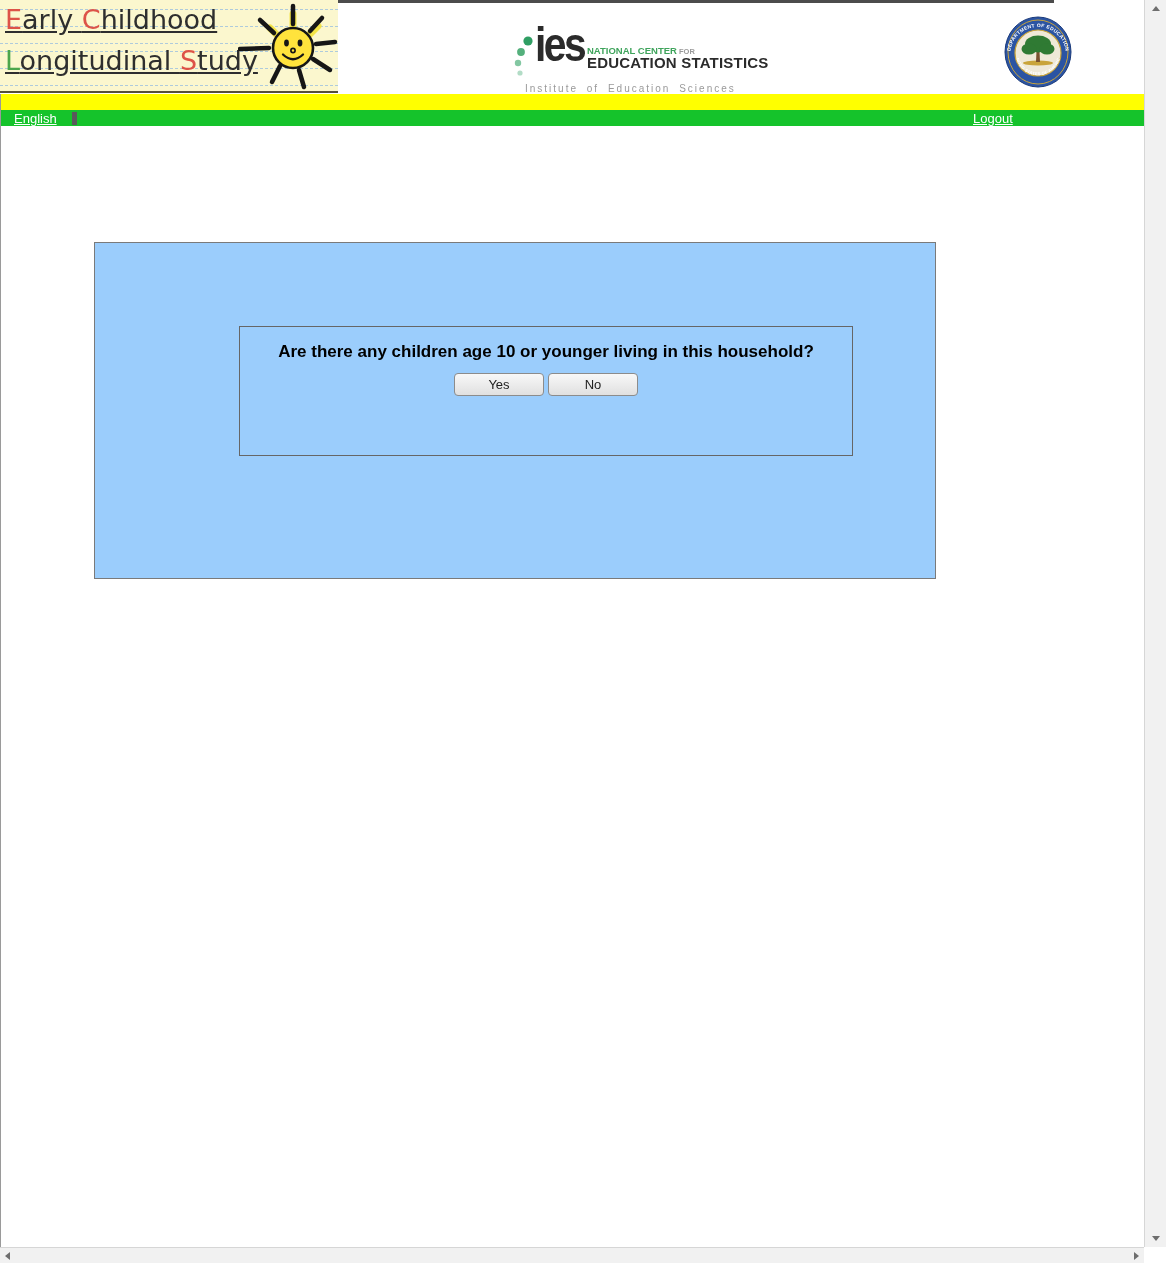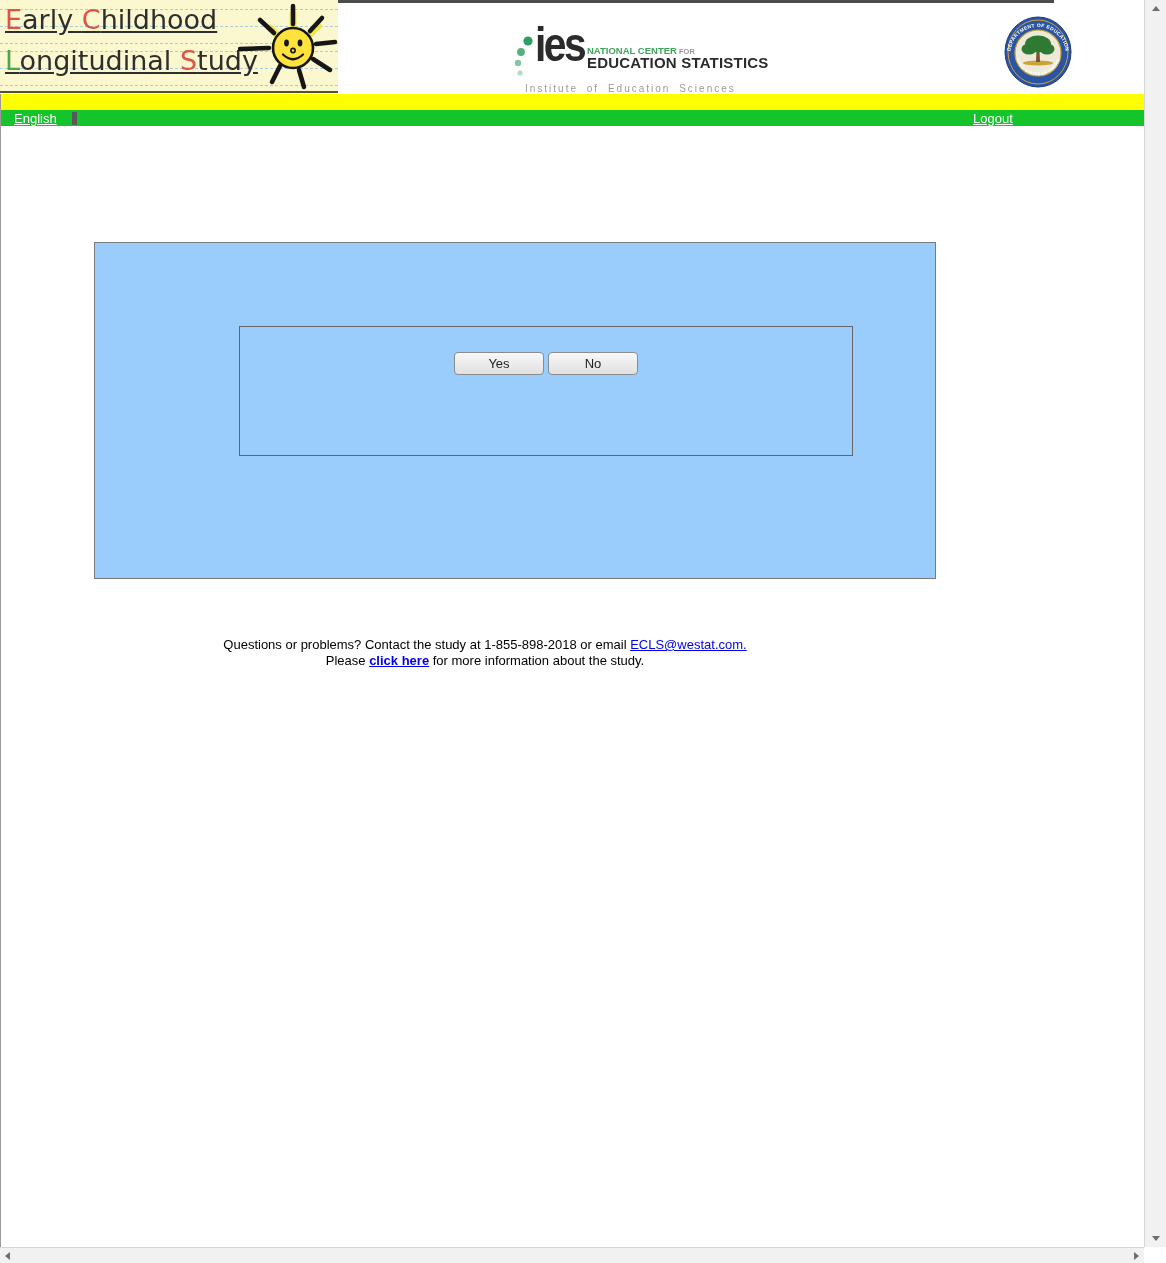--- a/index.html
+++ b/index.html
@@ -38,21 +38,21 @@
   .green-bar a{color:#fff;text-decoration:underline;cursor:pointer;position:absolute;top:1px;}
   .lang-en{left:14px;}
   .lang-es{left:85px;margin-top:13px;}
   .lang-sep{position:absolute;left:72px;top:2px;width:5px;height:13px;background:#58595B;}
   .logout{left:973px;}
 
   
   .panel{position:absolute;left:94px;top:242px;width:842px;height:337px;background:var(--panel-blue);border:1px solid #7a7a7a;}
   .question-box{position:absolute;left:144px;top:83px;width:614px;height:130px;border:1px solid #666;}
   .question{padding-top:15px;text-align:center;font-size:17px;font-weight:bold;color:#000;}
-  .btn-row{margin-top:25px;display:flex;justify-content:center;gap:4px;}
+  .btn-row{margin-top:11px;display:flex;justify-content:center;gap:4px;}
   .btn{width:90px;height:23px;font-family:"Liberation Sans",sans-serif;font-size:13px;color:#222;background:linear-gradient(#f8f8f8,#e0e0e0);border:1px solid #8c8c8c;border-radius:4px;cursor:pointer;}
 
   
   .footer{position:absolute;left:0;top:637px;width:970px;text-align:center;font-size:13px;color:#000;line-height:16px;}
   .footer a{color:var(--link-blue);text-decoration:underline;cursor:pointer;}
   .footer a.strong{font-weight:bold;}
 
   
   .scroll-v{position:absolute;left:1144px;top:0;width:22px;height:1247px;background:#f1f1f1;border-left:1px solid #d6d6d6;}
   .sv-btn{position:absolute;left:0;width:21px;height:17px;}
@@ -145,31 +145,28 @@
   <div class="yellow-bar"></div>
   <div class="green-bar">
     <a class="lang-en">English</a>
     <div class="lang-sep"></div>
     <a class="lang-es">Español</a>
     <a class="logout">Logout</a>
   </div>
 
   <div class="panel">
     <div class="question-box">
+      <div class="question">Are there any children age 10 or younger living in this household?</div>
       <div class="btn-row">
         <button class="btn">Yes</button>
         <button class="btn">No</button>
       </div>
     </div>
   </div>
 
-  <div class="footer">
-    <div><span>Questions or problems? Contact the study at 1-855-898-2018 or email </span><a>ECLS@westat.com.</a></div>
-    <div><span>Please </span><a class="strong">click here</a><span> for more information about the study.</span></div>
-  </div>
 
   <div class="left-edge"></div>
 </div>
 
 <div class="scroll-v">
   <div class="sv-btn sv-up">
       <div class="tri-up"></div>
     </div>
   <div class="sv-btn sv-down">
       <div class="tri-down"></div>

